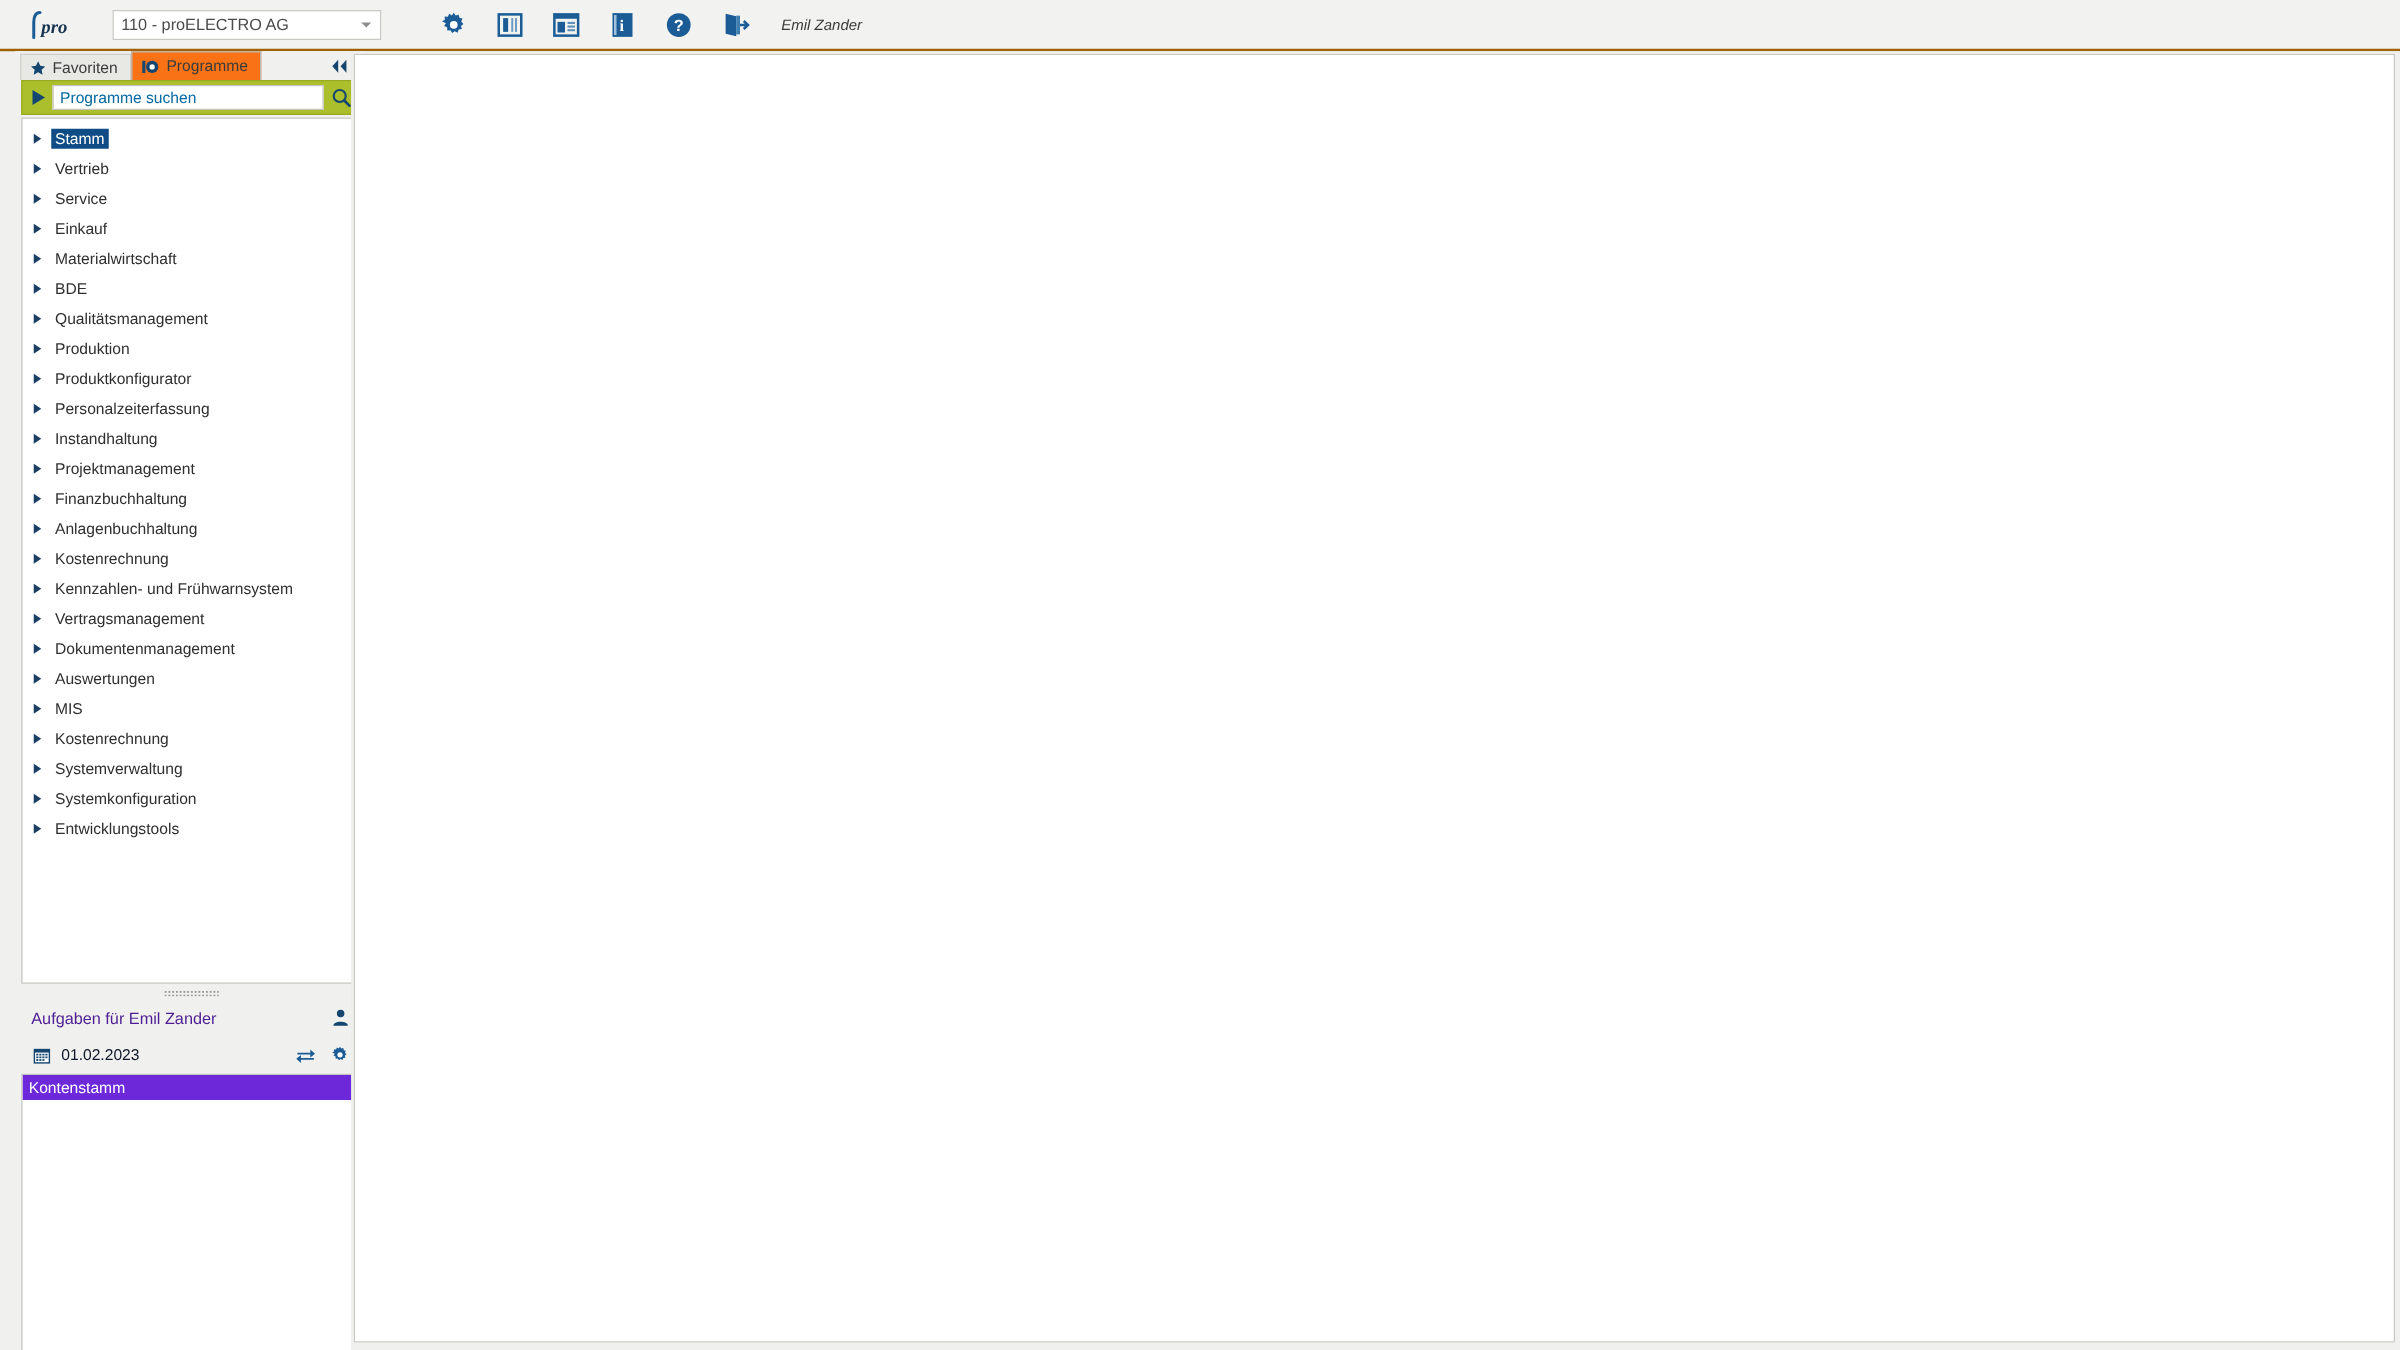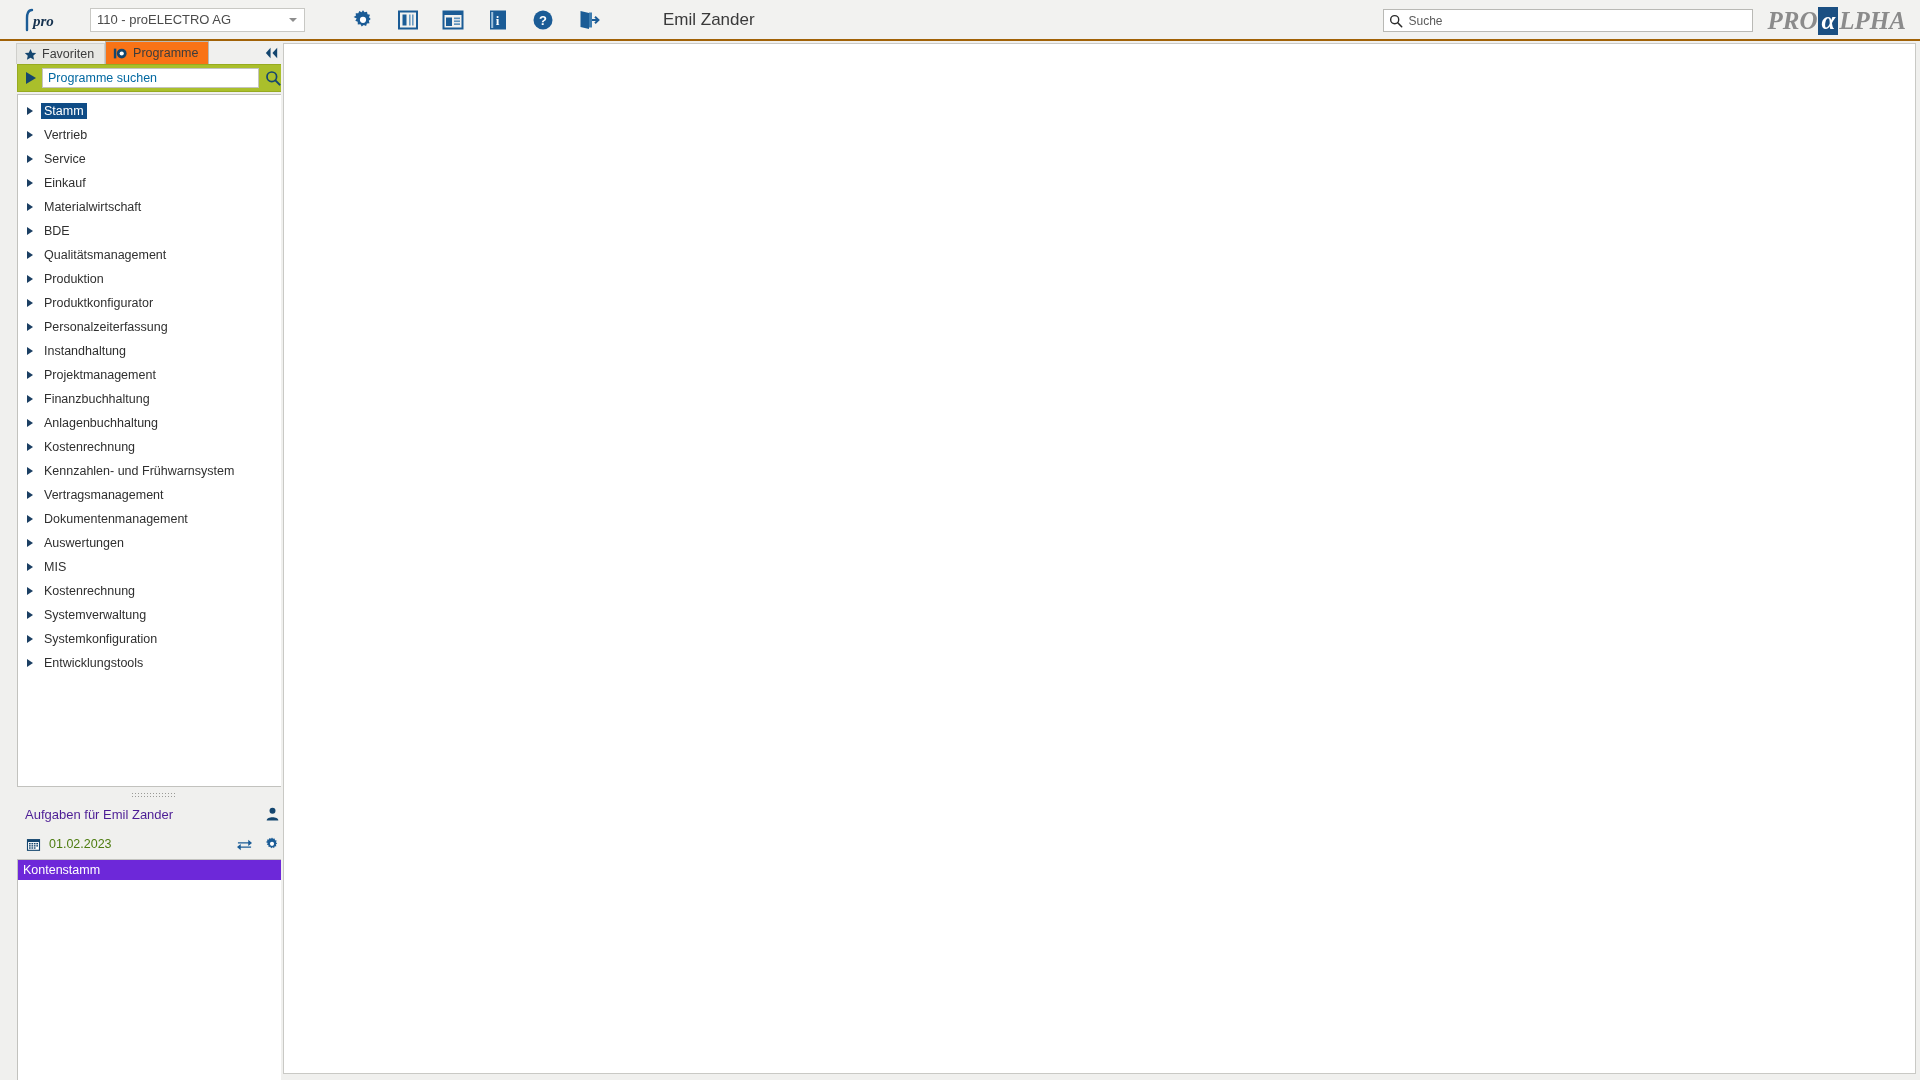--- a/index.html
+++ b/index.html
@@ -74,24 +74,25 @@
     width: 27px; height: 27px;
     display: flex; align-items: center; justify-content: center;
     cursor: pointer;
     background: transparent;
     border: none;
     padding: 0;
   }
   .tb-btn svg { display: block; }
 
   .user-name {
-    margin-left: 62px;
-    font-size: 17px;
+    margin-left: 24px;
+    font-size: 12px;
     color: #3a3a3a;
     white-space: nowrap;
+    font-style: italic;
   }
 
   .header-right {
     position: absolute;
     right: 0; top: 0;
     height: 41px;
     display: flex;
     align-items: center;
   }
   .global-search {
@@ -291,21 +292,21 @@
     padding: 0 6px 0 8px;
     gap: 8px;
   }
   .task-daterow .cal-icon {
     width: 16px; height: 16px;
     display: flex; align-items: center; justify-content: center;
   }
   .task-daterow .date-text {
     flex: 1;
     font-size: 12.5px;
-    color: #4d7c0f;
+    color: #0f172a;
   }
   .task-daterow .dr-icon {
     width: 20px; height: 20px;
     display: flex; align-items: center; justify-content: center;
     cursor: pointer;
   }
 
   .task-list {
     background: #ffffff;
     border: 1px solid #c2c2be;
@@ -416,35 +417,20 @@
           <path d="M4.5 3 L13 5 L13 21 L4.5 19 Z" fill="#1b5c96"></path>
           <rect x="13" y="4.5" width="3" height="15" fill="#3e7db0"></rect>
           <path d="M16 12 L22 12 M19 8.8 L22.4 12 L19 15.2" stroke="#1b5c96" stroke-width="2" fill="none"></path>
         </svg>
       </button>
 
     </div>
 
     <div class="user-name">Emil Zander</div>
 
-    <div class="header-right">
-      <div class="global-search">
-        <svg width="14" height="14" viewBox="0 0 16 16">
-          <circle cx="6.5" cy="6.5" r="4.6" fill="none" stroke="#2a2a2a" stroke-width="1.6"></circle>
-          <path d="M10 10 L14.5 14.5" stroke="#2a2a2a" stroke-width="1.8" stroke-linecap="round"></path>
-        </svg>
-        <span class="gs-ph">Suche</span>
-      </div>
-
-      <div class="pa-logo">
-        <span>PRO</span>
-          <span class="pa-box">α</span>
-          <span>LPHA</span>
-      </div>
-    </div>
   </div>
 
   <div class="left-panel">
 
     <div class="tabs-row">
 
       <div class="tab">
         <svg width="13" height="13" viewBox="0 0 16 16">
           <path d="M8 1.2 L10.1 5.7 L15 6.3 L11.4 9.6 L12.4 14.5 L8 12 L3.6 14.5 L4.6 9.6 L1 6.3 L5.9 5.7 Z" fill="#14466f"></path>
         </svg>

